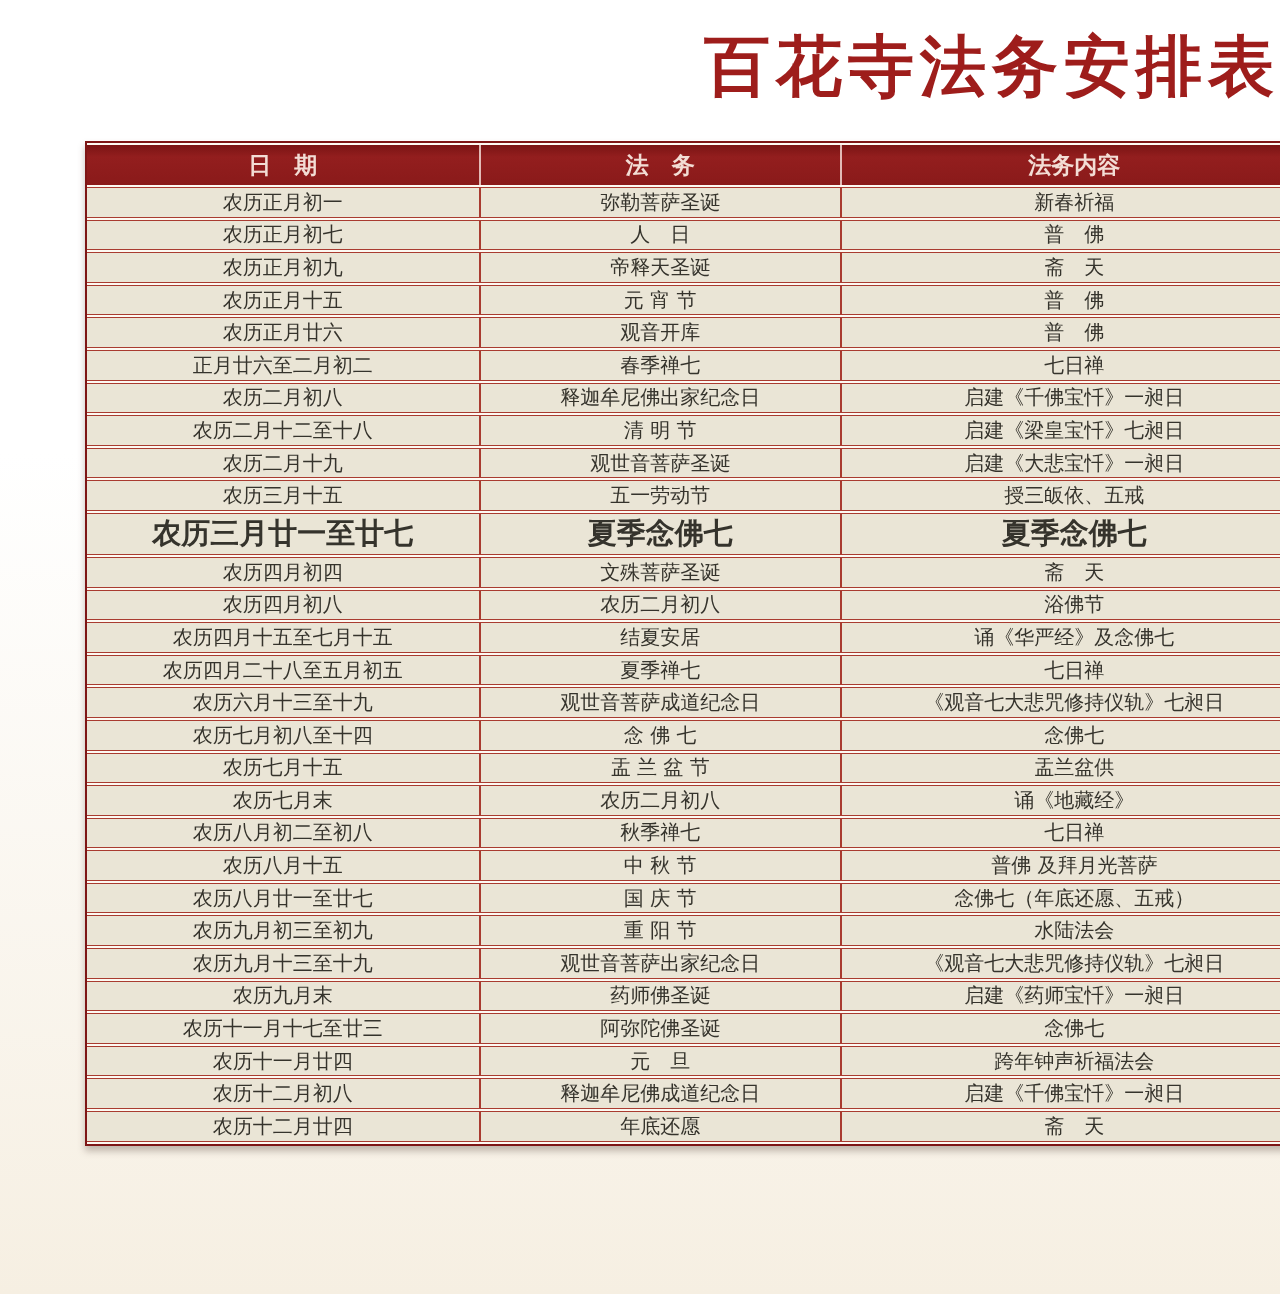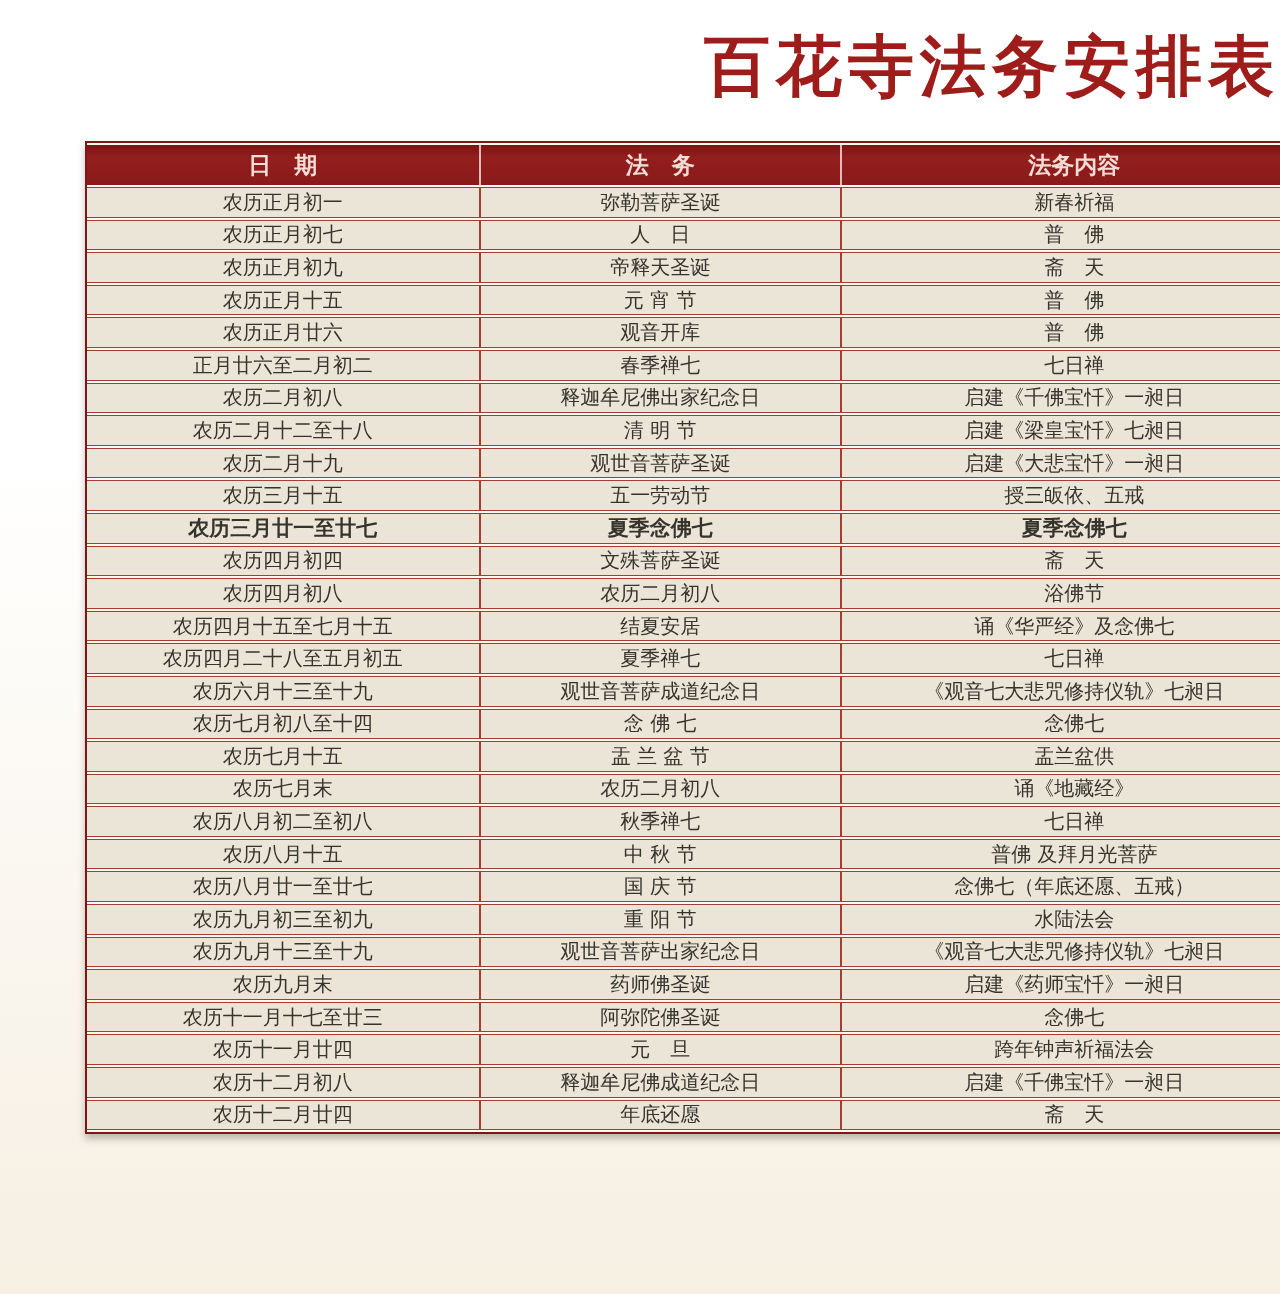--- a/index.html
+++ b/index.html
@@ -62,21 +62,21 @@
     height: 30.6px;
     text-align: center;
     vertical-align: middle;
     border-top: 1.5px solid var(--border-color, #a93b30);
     border-bottom: 1.5px solid var(--border-color, #a93b30);
     border-left: 2px solid var(--border-color, #a93b30);
     overflow: hidden;
     white-space: nowrap;
   }
   tbody td:first-child { border-left: none; }
-  tbody tr.bold td { font-weight: bold; font-size: 21px; margin-left: 13px; }
+  tbody tr.bold td { font-weight: bold; font-size: 29px; margin-left: 13px; }
 </style>
 </head>
 <body>
 
 <h1 class="page-title">百花寺法务安排表</h1>
 
 <div class="table-wrap">
   <table class="schedule">
     <colgroup>
       <col class="c-date">

